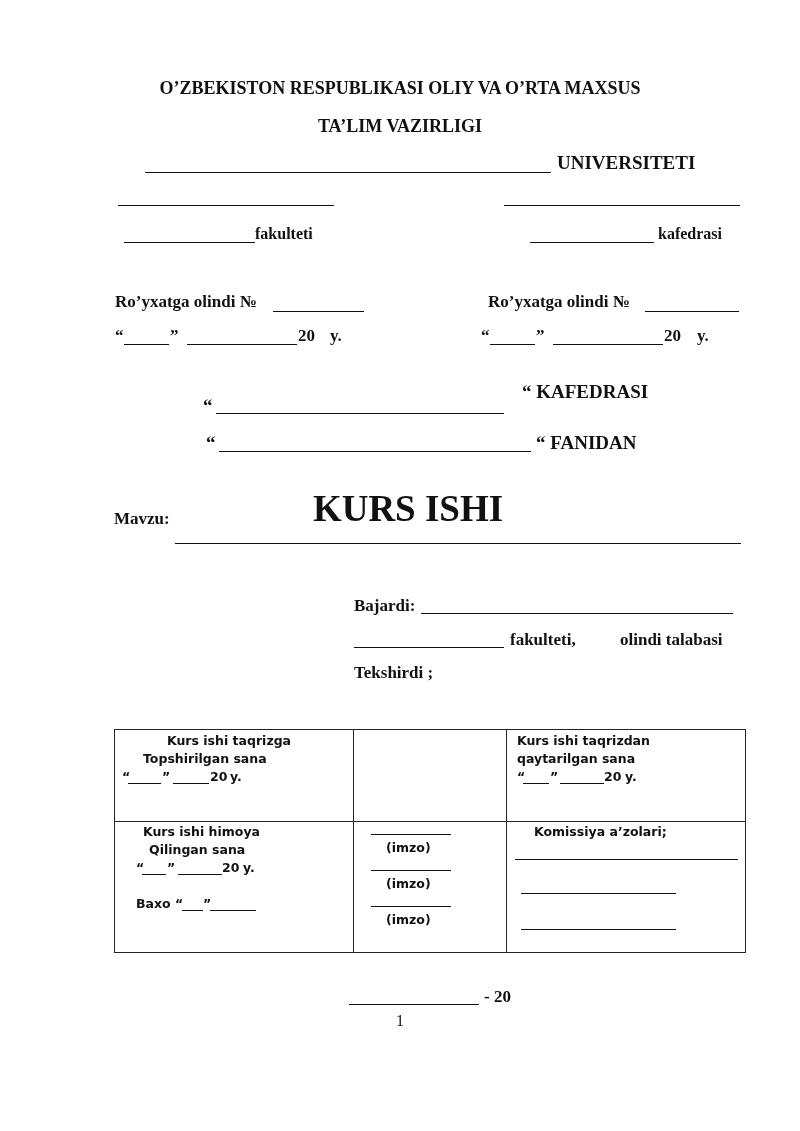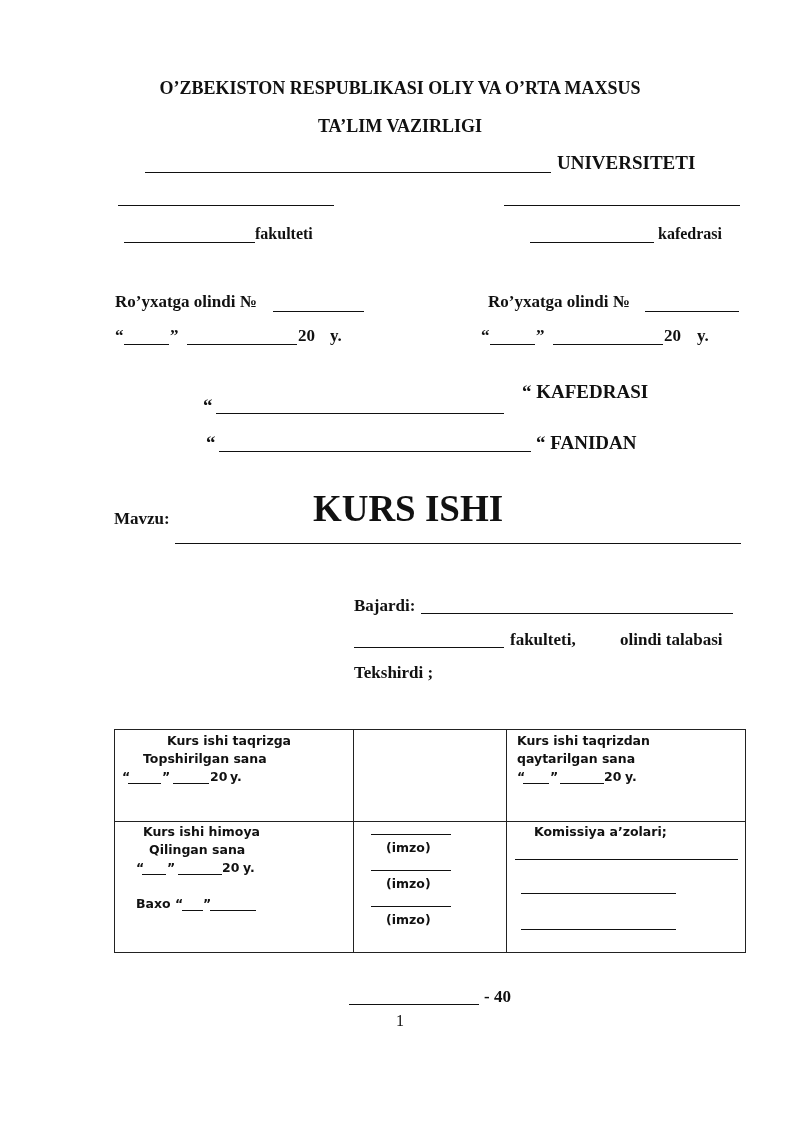--- a/index.html
+++ b/index.html
@@ -139,14 +139,14 @@
         <div class="sline" style="left:8px; top:37px; width:223px; border-top-width:1.6px;"></div>
         <div class="sline" style="left:14px; top:71px; width:155px;"></div>
         <div class="sline" style="left:14px; top:107px; width:155px;"></div>
       </div>
     </td>
   </tr>
 </tbody>
   </table>
 
 <div class="line" style="left:349px; top:1004px; width:130px;"></div>
-<div class="abs serif t17" style="left:484px; top:987px;">- 40</div>
+<div class="abs serif t17" style="left:484px; top:987px;">- 20</div>
 <div class="abs center" style="top:1012px; font-family:'Liberation Serif','DejaVu Serif',serif; font-size:16px;">1</div>
 
 </body></html>

